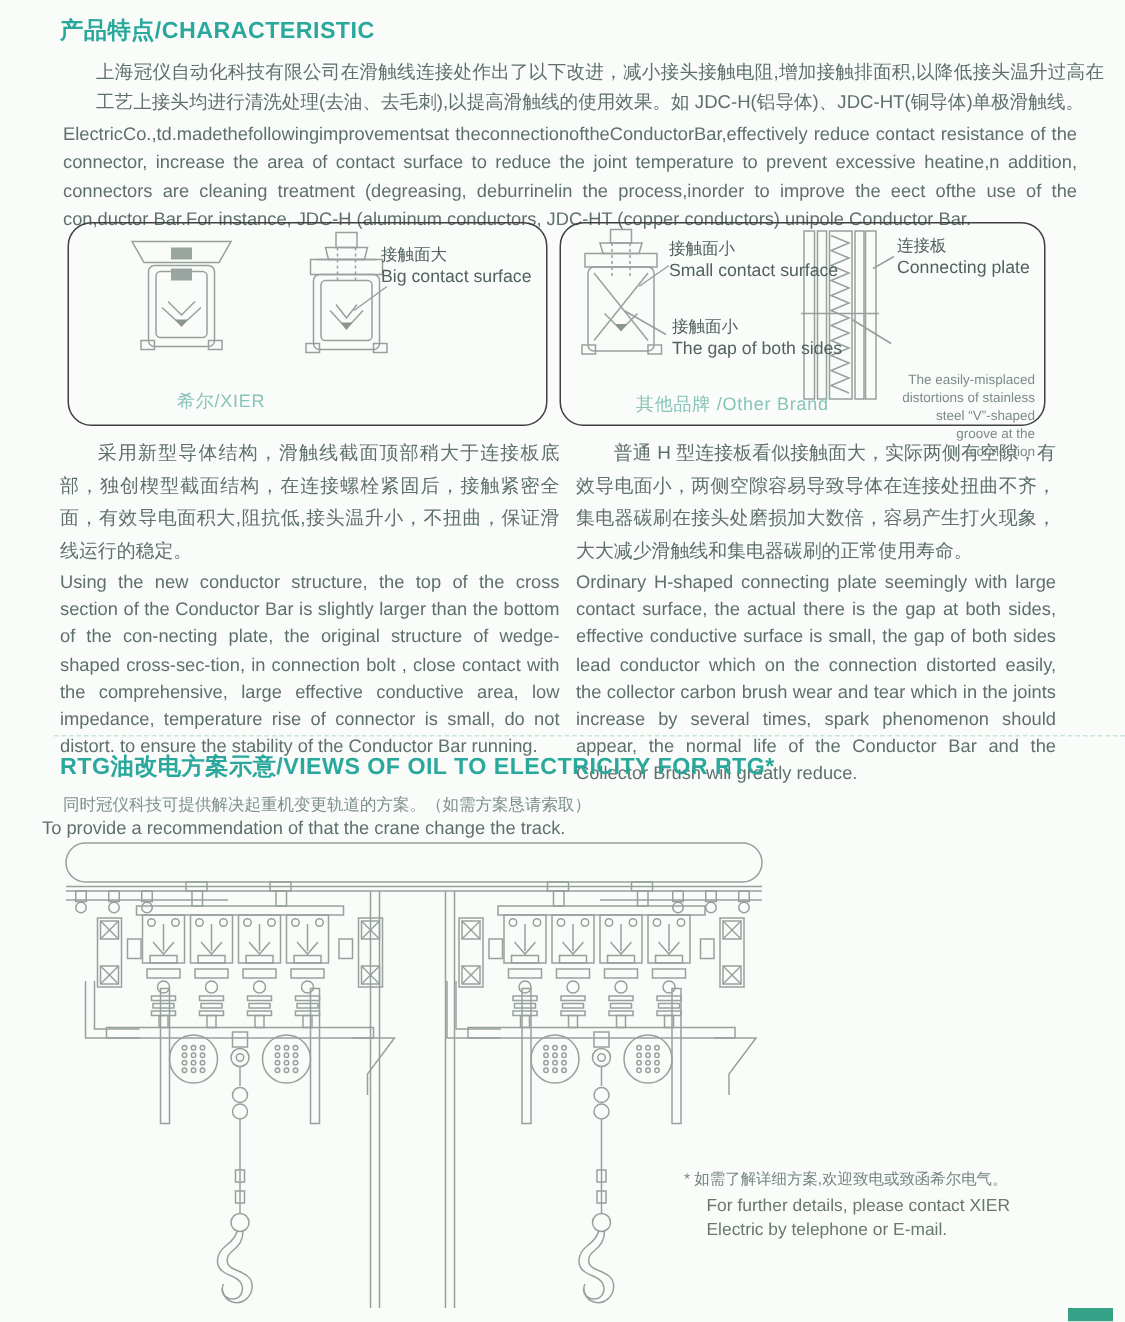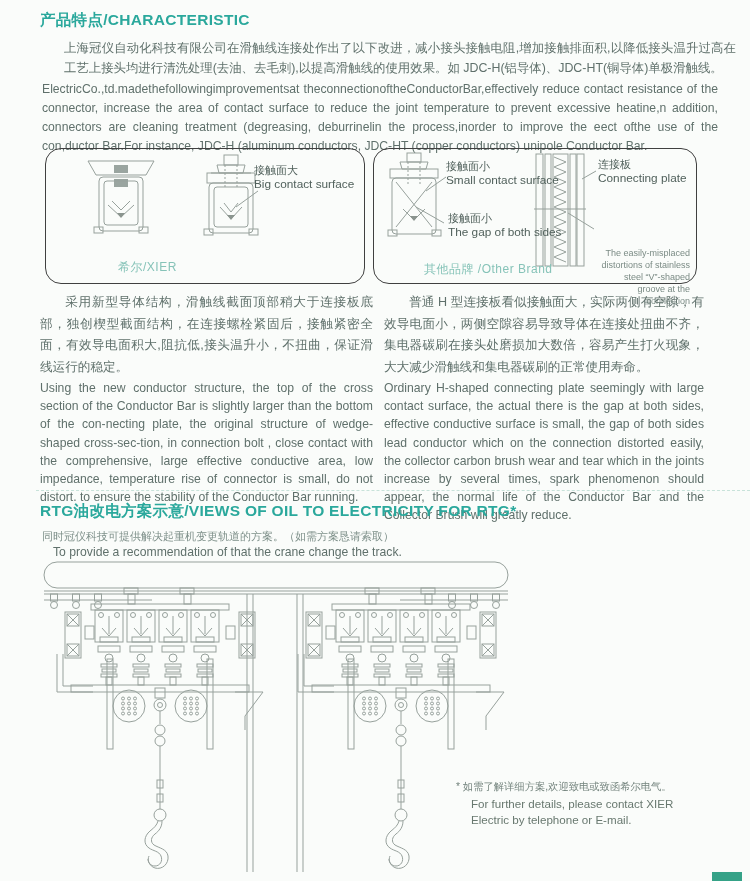--- a/index.html
+++ b/index.html
@@ -124,21 +124,21 @@
 </div>
 <div class="abs col" style="left:384px;top:292px;width:320px;">
   <p class="cn">普通 H 型连接板看似接触面大，实际两侧有空隙，有效导电面小，两侧空隙容易导致导体在连接处扭曲不齐，集电器碳刷在接头处磨损加大数倍，容易产生打火现象，大大减少滑触线和集电器碳刷的正常使用寿命。</p>
   <p class="en">Ordinary H-shaped connecting plate seemingly with large contact surface, the actual there is the gap at both sides, effective conductive surface is small, the gap of both sides lead conductor which on the connection distorted easily, the collector carbon brush wear and tear which in the joints increase by several times, spark phenomenon should appear, the normal life of the Conductor Bar and the Collector Brush will greatly reduce.</p>
 </div>
 
 <hr class="abs divider" style="left:36px;top:490px;width:714px;">
 
 <h2 class="abs" style="left:40px;top:501px;">RTG油改电方案示意/VIEWS OF OIL TO ELECTRICITY FOR RTG*</h2>
 <div class="abs s2-cn" style="left:42px;top:529px;">同时冠仪科技可提供解决起重机变更轨道的方案。（如需方案恳请索取）</div>
-<div class="abs s2-en" style="left:53px;top:545px;">To provide a recommendation of that the crane change the track.</div>
+<div class="abs s2-en" style="left:28px;top:545px;">To provide a recommendation of that the crane change the track.</div>
 
 <svg class="abs lineart" width="750" height="321" viewBox="0 0 750 321" style="left:0;top:560px;">
   <defs>
     <g id="xsq">
       <rect x="0" y="0" width="12" height="12"></rect>
       <line x1="0" y1="0" x2="12" y2="12"></line>
         <line x1="12" y1="0" x2="0" y2="12"></line>
     </g>
     <g id="cunit">
       <rect x="0" y="0" width="28" height="32"></rect>

